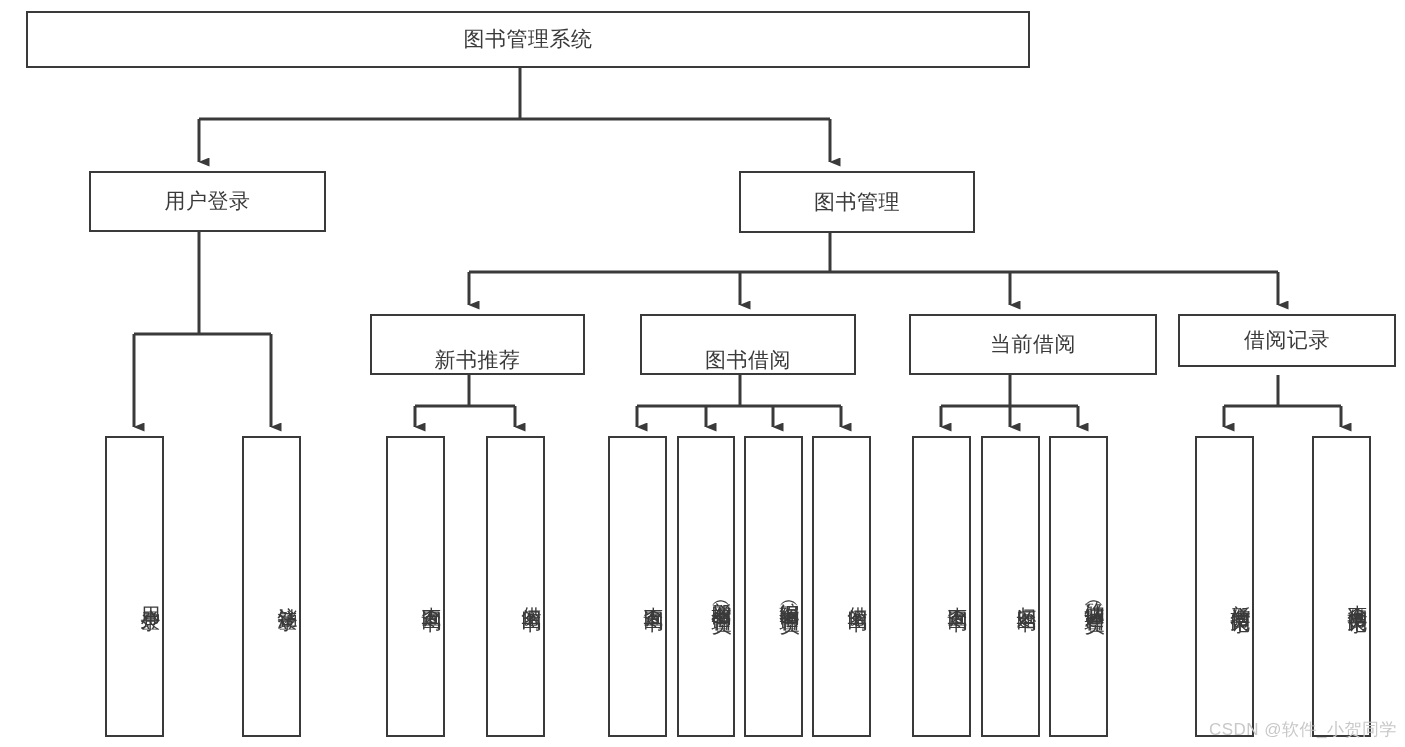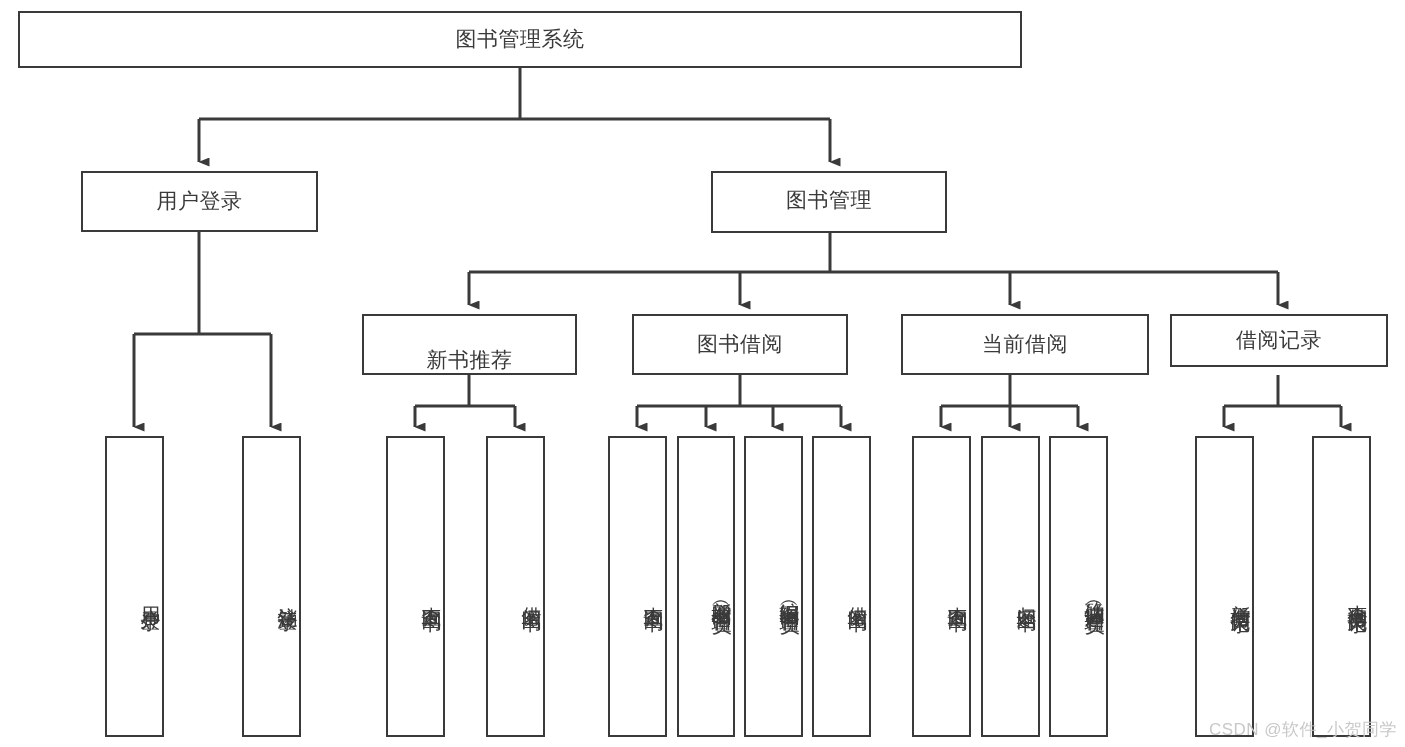--- a/index.html
+++ b/index.html
@@ -33,20 +33,21 @@
     color: #3a3a3a;
     display: flex;
     align-items: center;
     justify-content: center;
     text-align: center;
     line-height: 1.18;
   }
   .node.horiz {
     font-size: 21px;
     letter-spacing: 0.5px;
+    margin-left: 8px;
   }
   .node.vert {
     writing-mode: vertical-rl;
     text-orientation: upright;
     font-size: 20px;
     padding-top: 16px;
     align-items: flex-start;
     justify-content: center;
     letter-spacing: 2px;
     overflow: hidden;
@@ -122,28 +123,28 @@
     </g>
   </svg>
 
   <div class="node horiz" style="left:18px; top:11px; width:1004px; height:57px;">
     <span>图书管理系统</span>
   </div>
 
   <div class="node horiz" style="left:81px; top:171px; width:237px; height:61px;">
     <span>用户登录</span>
   </div>
-  <div class="node horiz" style="left:711px; top:171px; width:236px; height:62px;font-family:Liberation Mono, monospace;">
+  <div class="node horiz" style="left:731px; top:171px; width:236px; height:62px;">
     <span>图书管理</span>
   </div>
 
   <div class="node horiz" style="left:362px; top:314px; width:215px; height:61px;align-items:flex-end;">
     <span>新书推荐</span>
   </div>
-  <div class="node horiz" style="left:632px; top:314px; width:216px; height:61px;">
+  <div class="node horiz" style="left:632px; top:314px; width:216px; height:61px;align-items:flex-end;">
     <span>图书借阅</span>
   </div>
   <div class="node horiz" style="left:901px; top:314px; width:248px; height:61px;">
     <span>当前借阅</span>
   </div>
   <div class="node horiz" style="left:1170px; top:314px; width:218px; height:53px;">
     <span>借阅记录</span>
   </div>
 
   <div class="node vert" style="left:105px; top:436px; width:59px; height:301px;">

